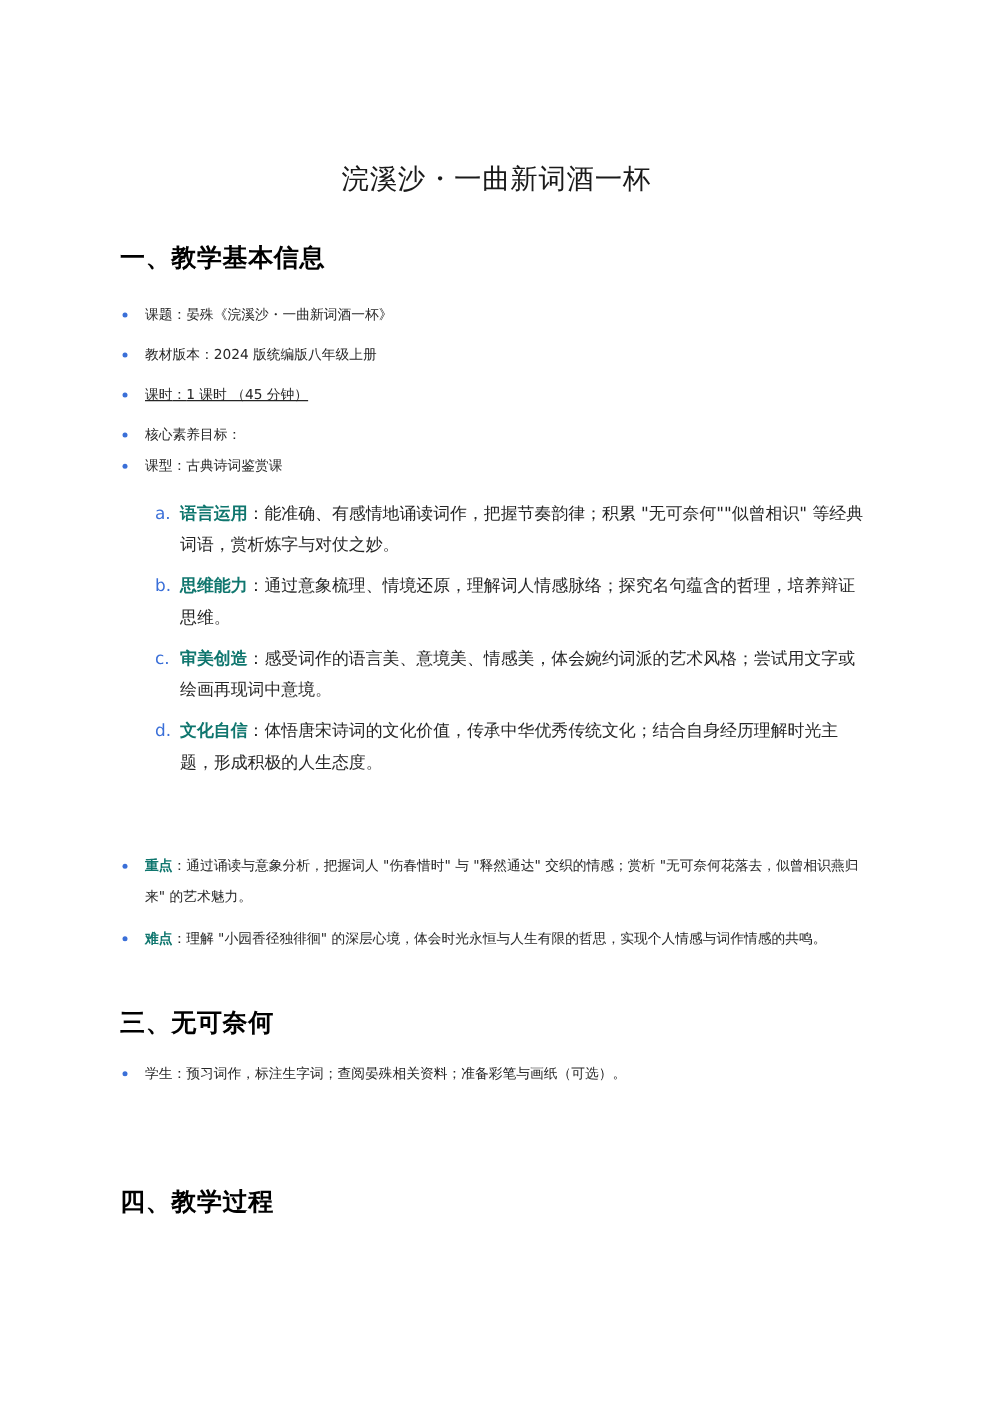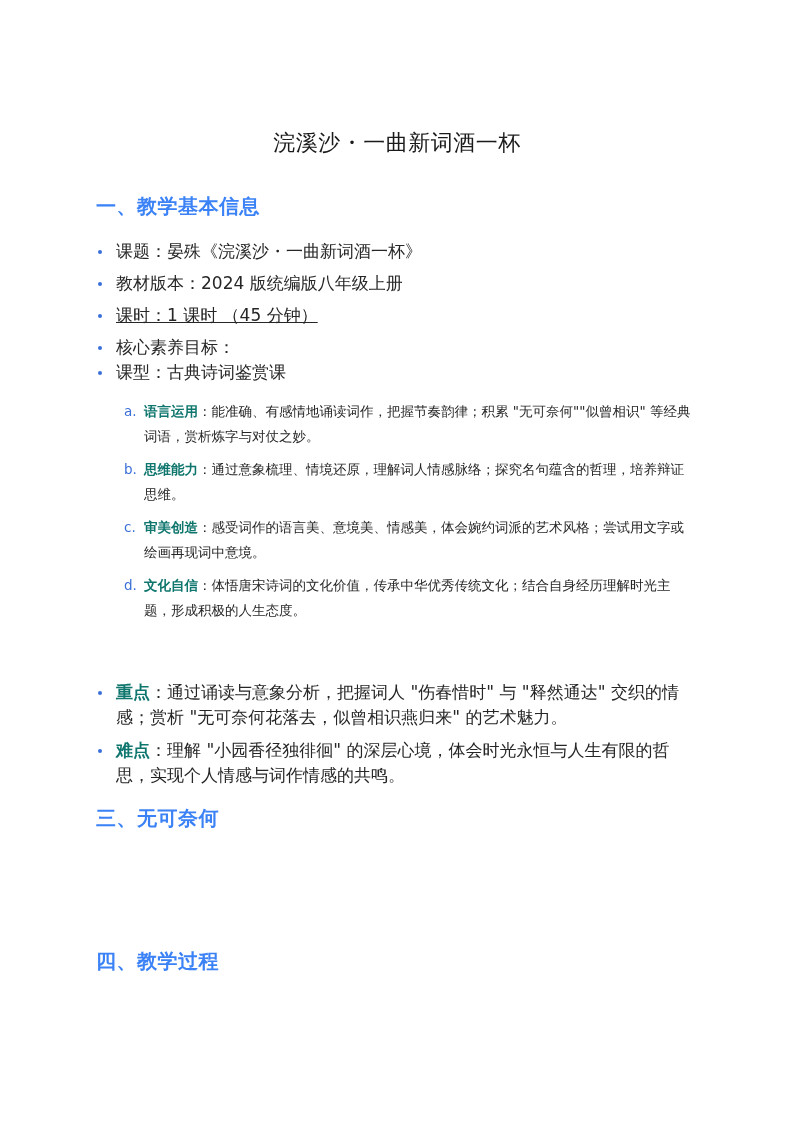--- a/index.html
+++ b/index.html
@@ -31,35 +31,35 @@
       font-size: 22px;
       font-weight: 500;
       color: #1a1a1a;
       letter-spacing: 0.5px;
     }
     .section-heading {
       position: absolute;
       left: 96px;
       font-size: 20px;
       font-weight: 700;
-      color: #3b82f6;
+      color: #000000;
       letter-spacing: 0.5px;
     }
     .ul-list {
       position: absolute;
       left: 96px;
       width: 600px;
       margin: 0;
       padding: 0;
       list-style: none;
     }
     .ul-item {
       position: relative;
       padding-left: 20px;
-      font-size: 17px;
+      font-size: 11px;
       line-height: 25px;
       color: #262626;
     }
     .bullet {
       position: absolute;
       left: 2px;
       top: 11px;
       width: 4px;
       height: 4px;
       border-radius: 50%;
@@ -150,17 +150,21 @@
     </li>
     <li class="ul-item">
       <span class="bullet"></span>
       <span class="label-strong">难点</span><span>：</span><span>理解 "小园香径独徘徊" 的深层心境，体会时光永恒与人生有限的哲思，实现个人情感与词作情感的共鸣。</span>
     </li>
   </ul>
 
   <div class="section-heading" style="top:805px;">三、无可奈何</div>
 
   <ul class="ul-list" style="top:846px;">
+    <li class="ul-item">
+      <span class="bullet"></span>
+      <span>学生</span><span>：</span><span>预习词作，标注生字词；查阅晏殊相关资料；准备彩笔与画纸（可选）。</span>
+    </li>
   </ul>
 
   <div class="section-heading" style="top:948px;">四、教学过程</div>
 
 </div>
 
 </body></html>

